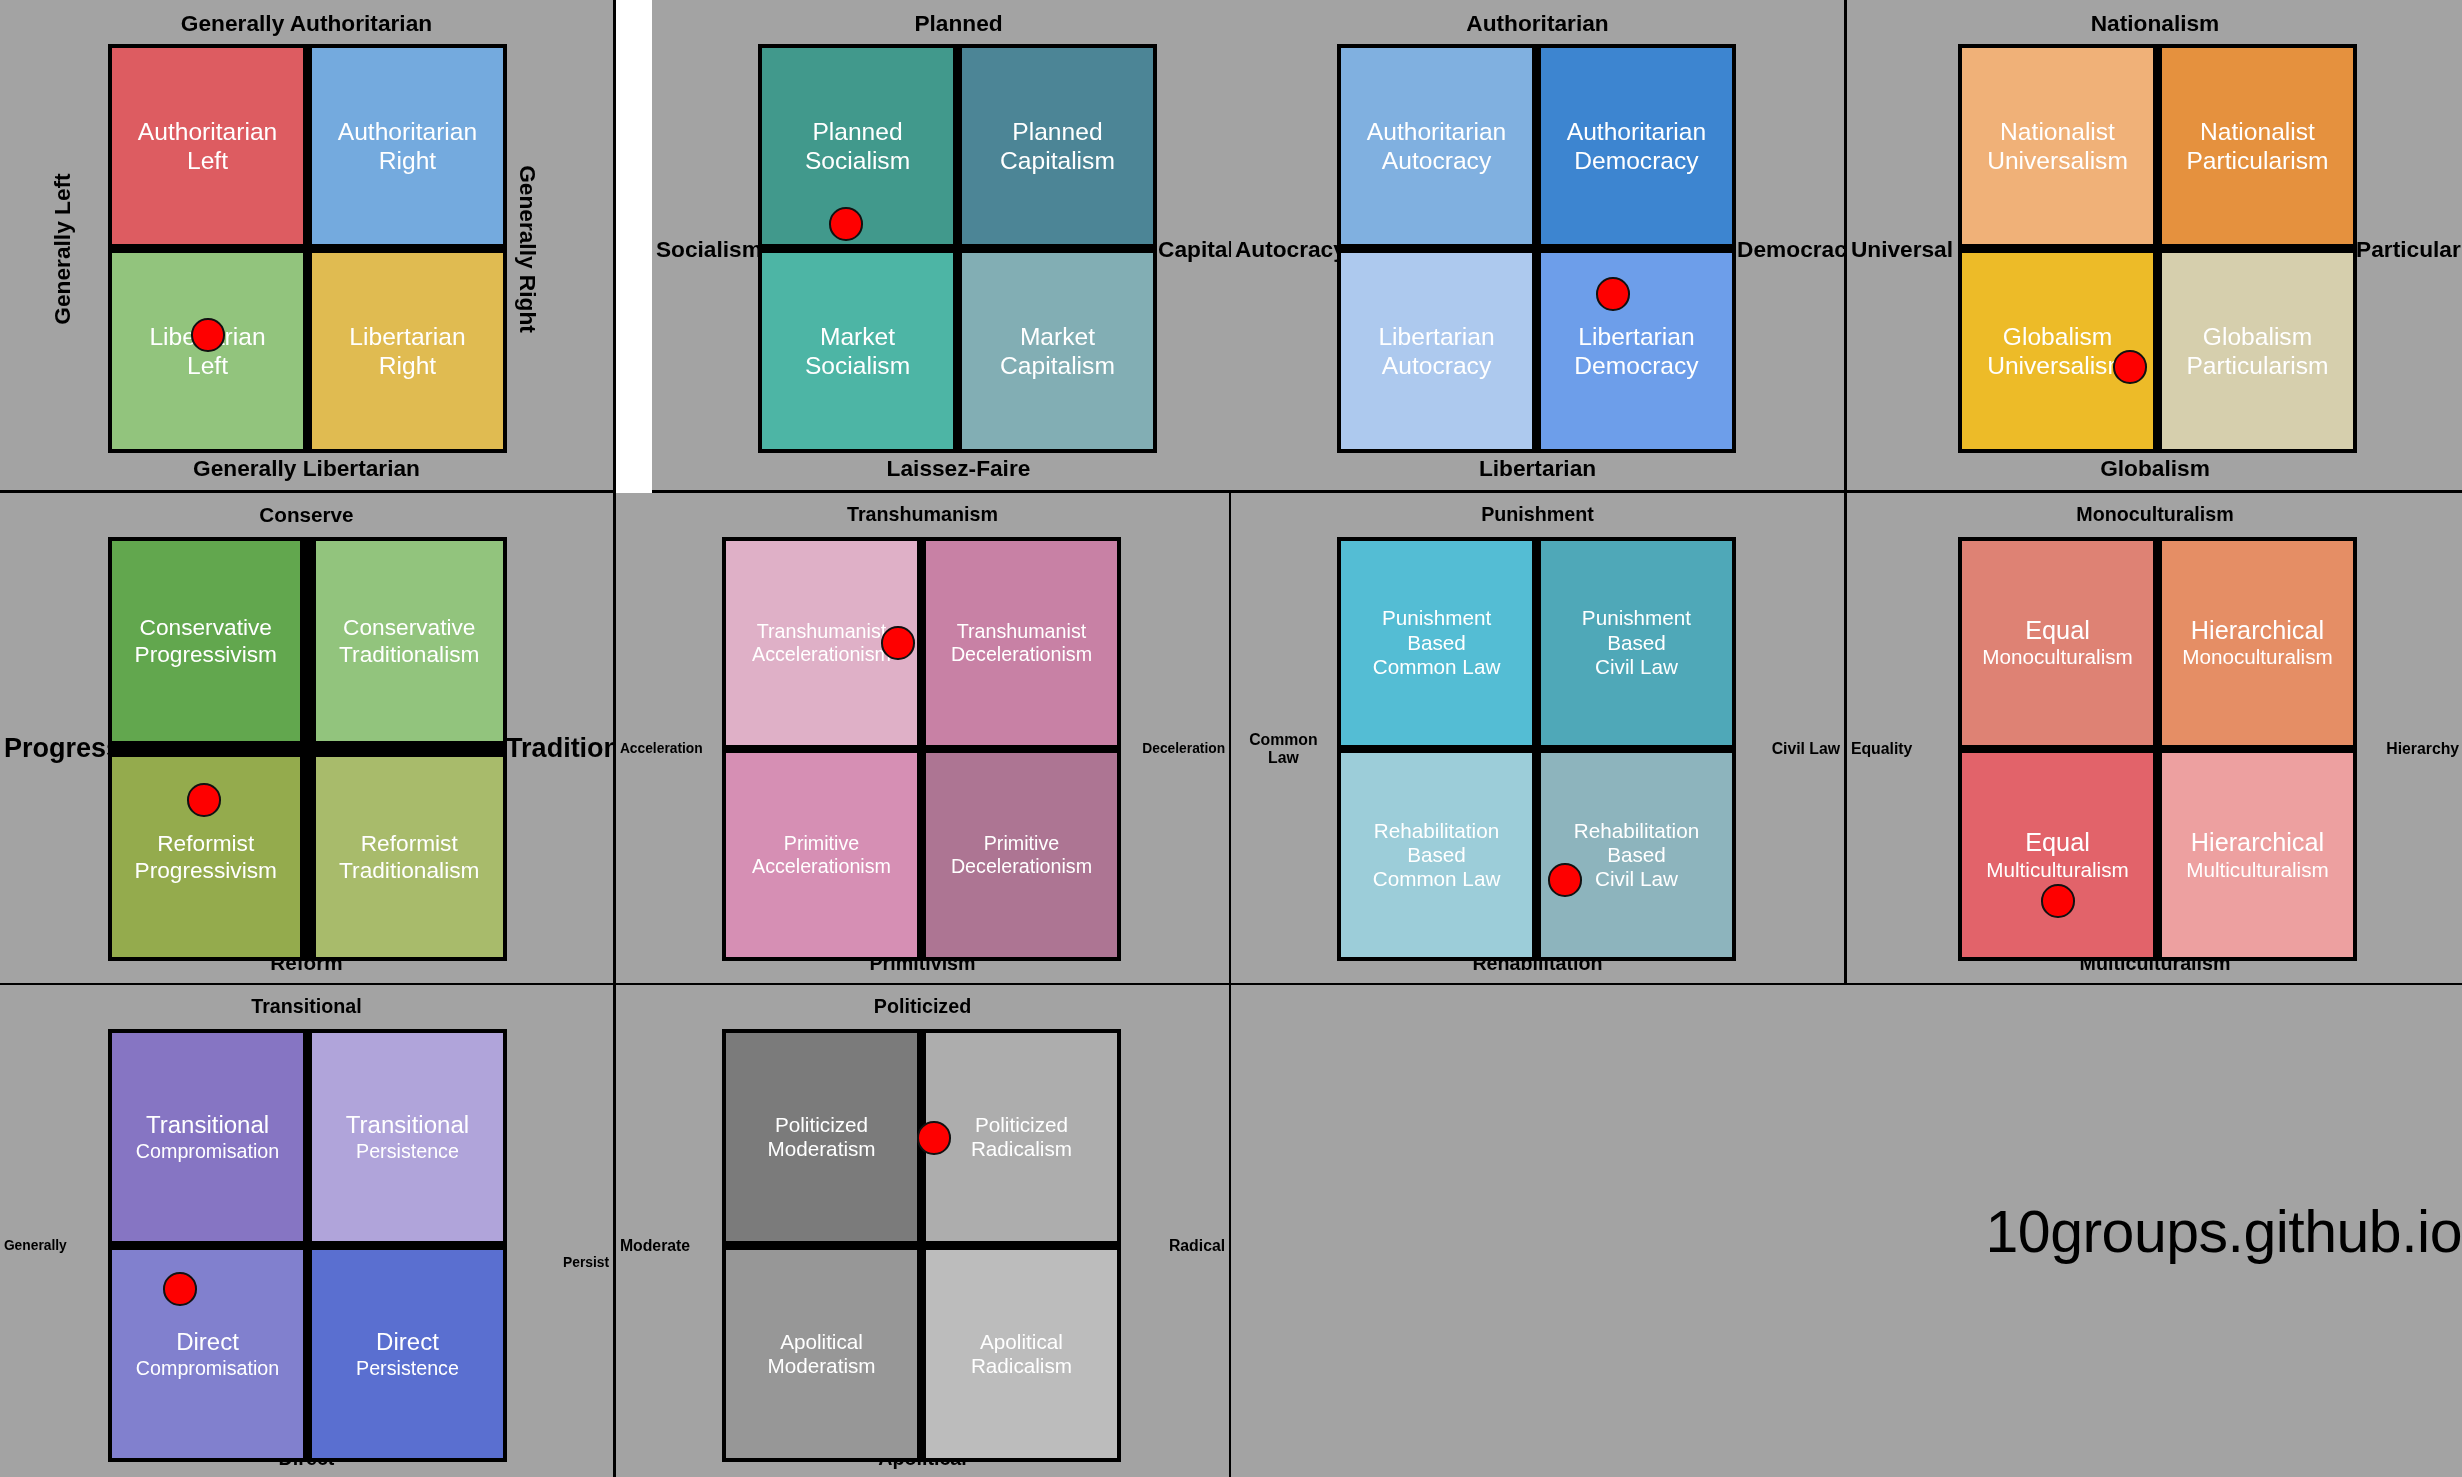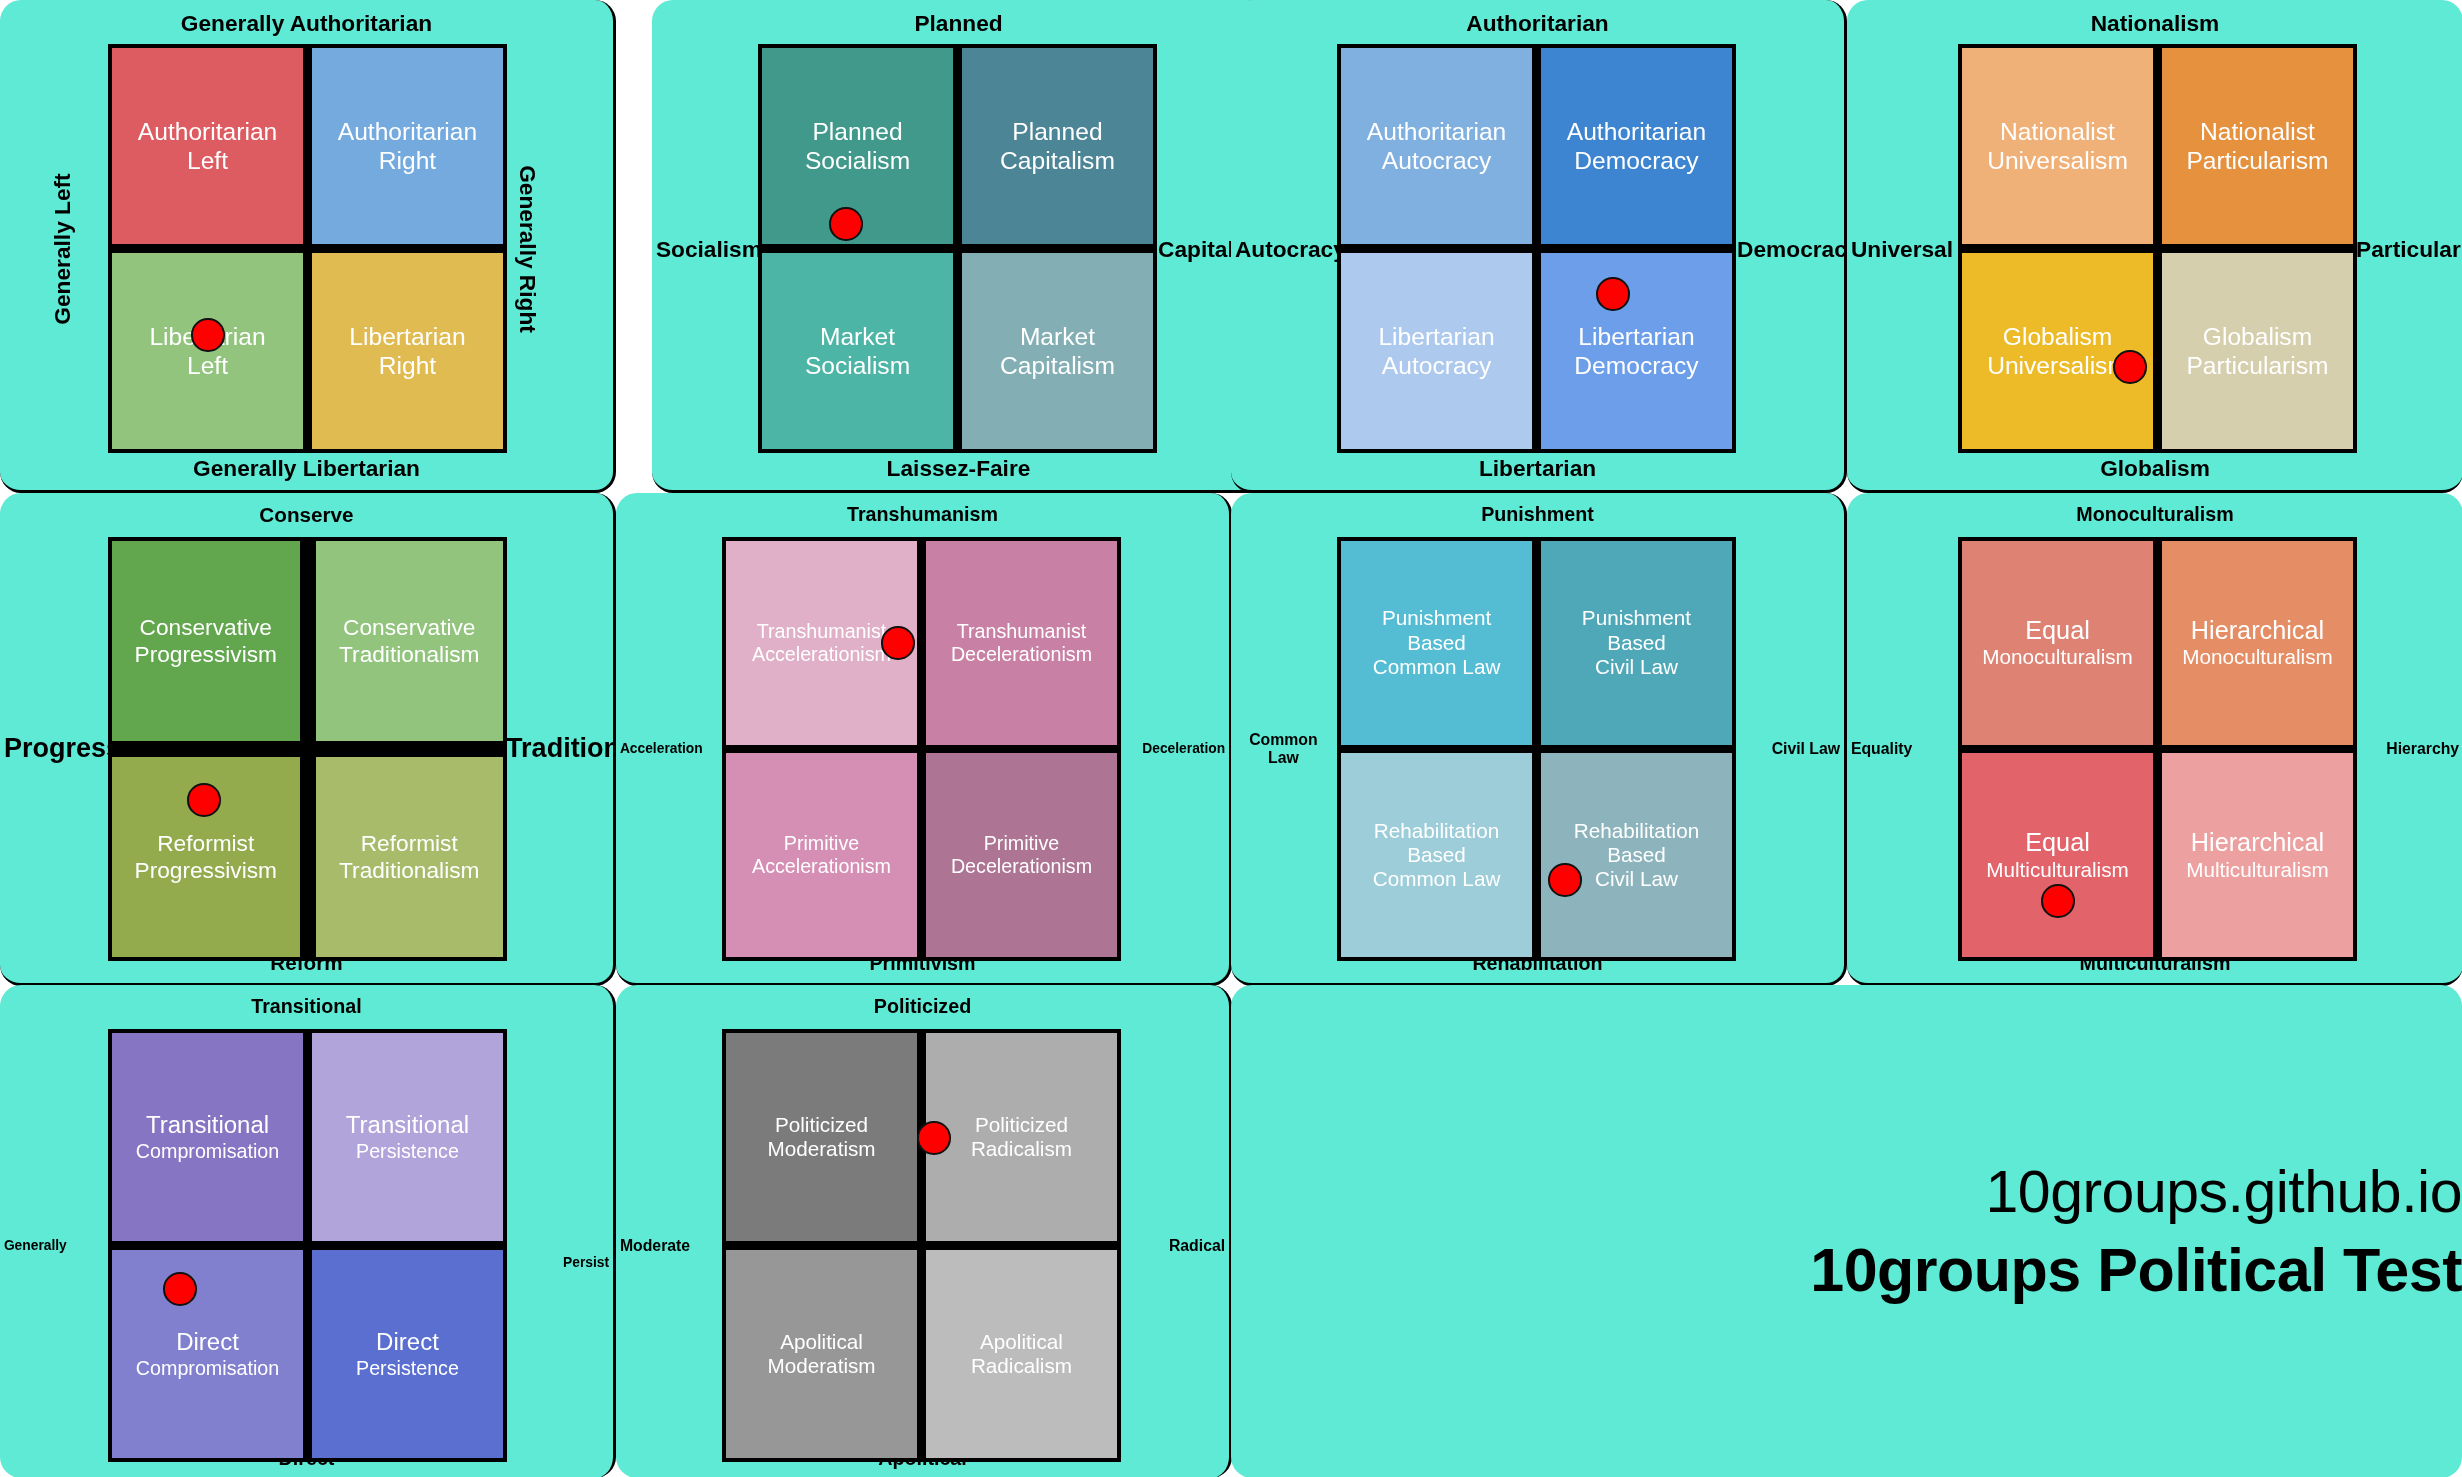--- a/index.html
+++ b/index.html
@@ -17,22 +17,21 @@
     position: relative;
     width: 2463px;
     height: 1478px;
     background: #ffffff;
   }
 
   
   .panel {
     position: absolute;
     box-sizing: border-box;
-    background: #5eead4;
-    border-radius: 21px;
+    background: #a3a3a3;
   }
   .panel.brd-r { border-right: 3px solid #000; }
   .panel.brd-b { border-bottom: 3px solid #000; }
 
   
   .chart-wrap {
     position: absolute;
     left: 0; top: 0;
     width: 100%; height: 100%;
   }
@@ -502,17 +501,16 @@
               <span class="l2">Radicalism</span>
             </div>
           </div>
         </div>
         <div class="dot" title="Politicized Radicalism" style="left: 316px; top: 151px;"></div>
       </div>
     </div>
     <div class="panel" style="left: 1231px; top: 985px; width: 1231px; height: 493px;">
       <div class="brand">
         <div class="site">10groups.github.io</div>
-        <div class="title">10groups Political Test</div>
       </div>
     </div>
   </div>
 
 
 </body></html>

